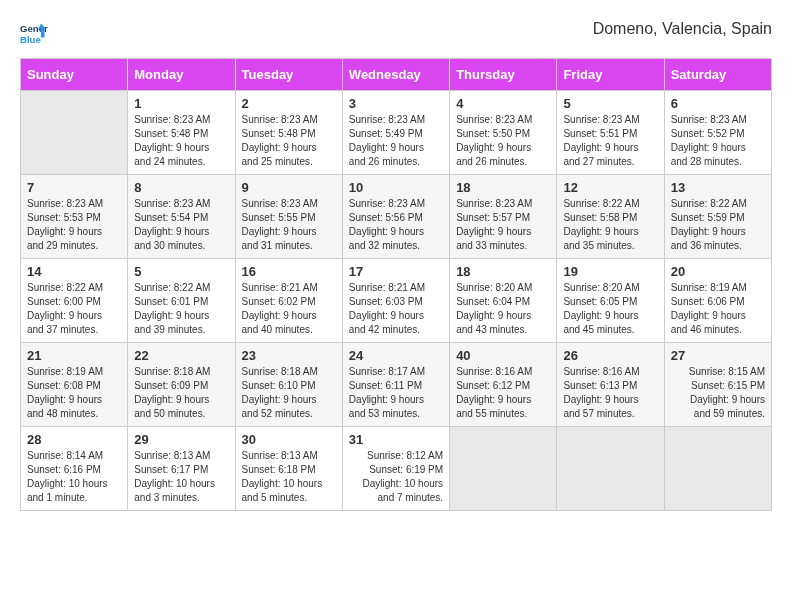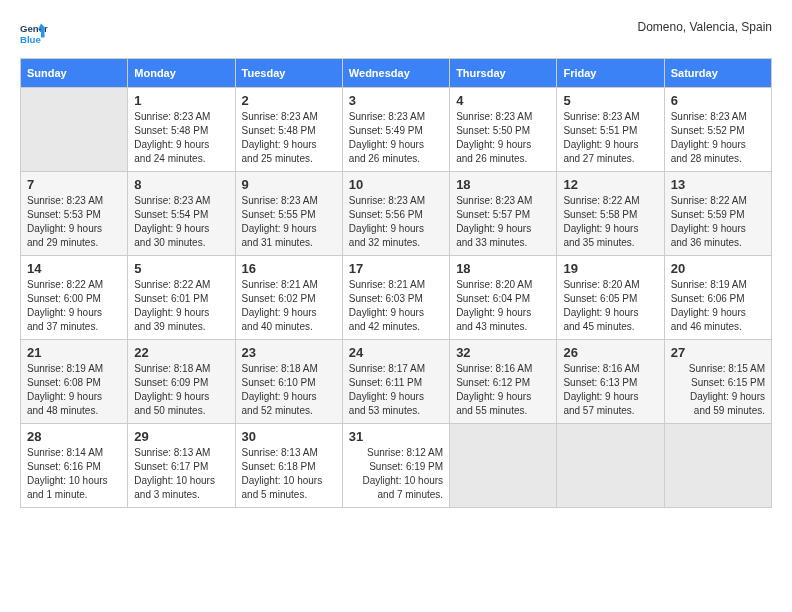--- a/index.html
+++ b/index.html
@@ -27,34 +27,34 @@
     }
     .title-block {
       text-align: right;
     }
     .month-title {
       font-size: 36px;
       font-weight: bold;
       color: #1a3a5c;
     }
     .subtitle {
-      font-size: 12px;
+      font-size: 16px;
       color: #333;
     }
     table {
       width: 100%;
       border-collapse: collapse;
       font-size: 11px;
     }
     thead tr th {
-      background-color: #3b82f6;
+      background-color: #d946ef;
       color: #fff;
       padding: 8px 6px;
       text-align: left;
-      font-size: 11px;
+      font-size: 13px;
       font-weight: bold;
       border: 1px solid #ccc;
     }
     tbody tr td {
       border: 1px solid #ccc;
       padding: 5px 6px;
       vertical-align: top;
       height: 80px;
       width: 107px;
     }
@@ -255,21 +255,21 @@
 Sunset: 6:10 PM
 Daylight: 9 hours and 52 minutes.</div>
         </td>
         <td>
           <span class="day-number">24</span>
           <div class="day-info" style="white-space: pre-line;">Sunrise: 8:17 AM
 Sunset: 6:11 PM
 Daylight: 9 hours and 53 minutes.</div>
         </td>
         <td>
-          <span class="day-number">32</span>
+          <span class="day-number">40</span>
           <div class="day-info" style="white-space: pre-line;">Sunrise: 8:16 AM
 Sunset: 6:12 PM
 Daylight: 9 hours and 55 minutes.</div>
         </td>
         <td>
           <span class="day-number">26</span>
           <div class="day-info" style="white-space: pre-line;">Sunrise: 8:16 AM
 Sunset: 6:13 PM
 Daylight: 9 hours and 57 minutes.</div>
         </td>

